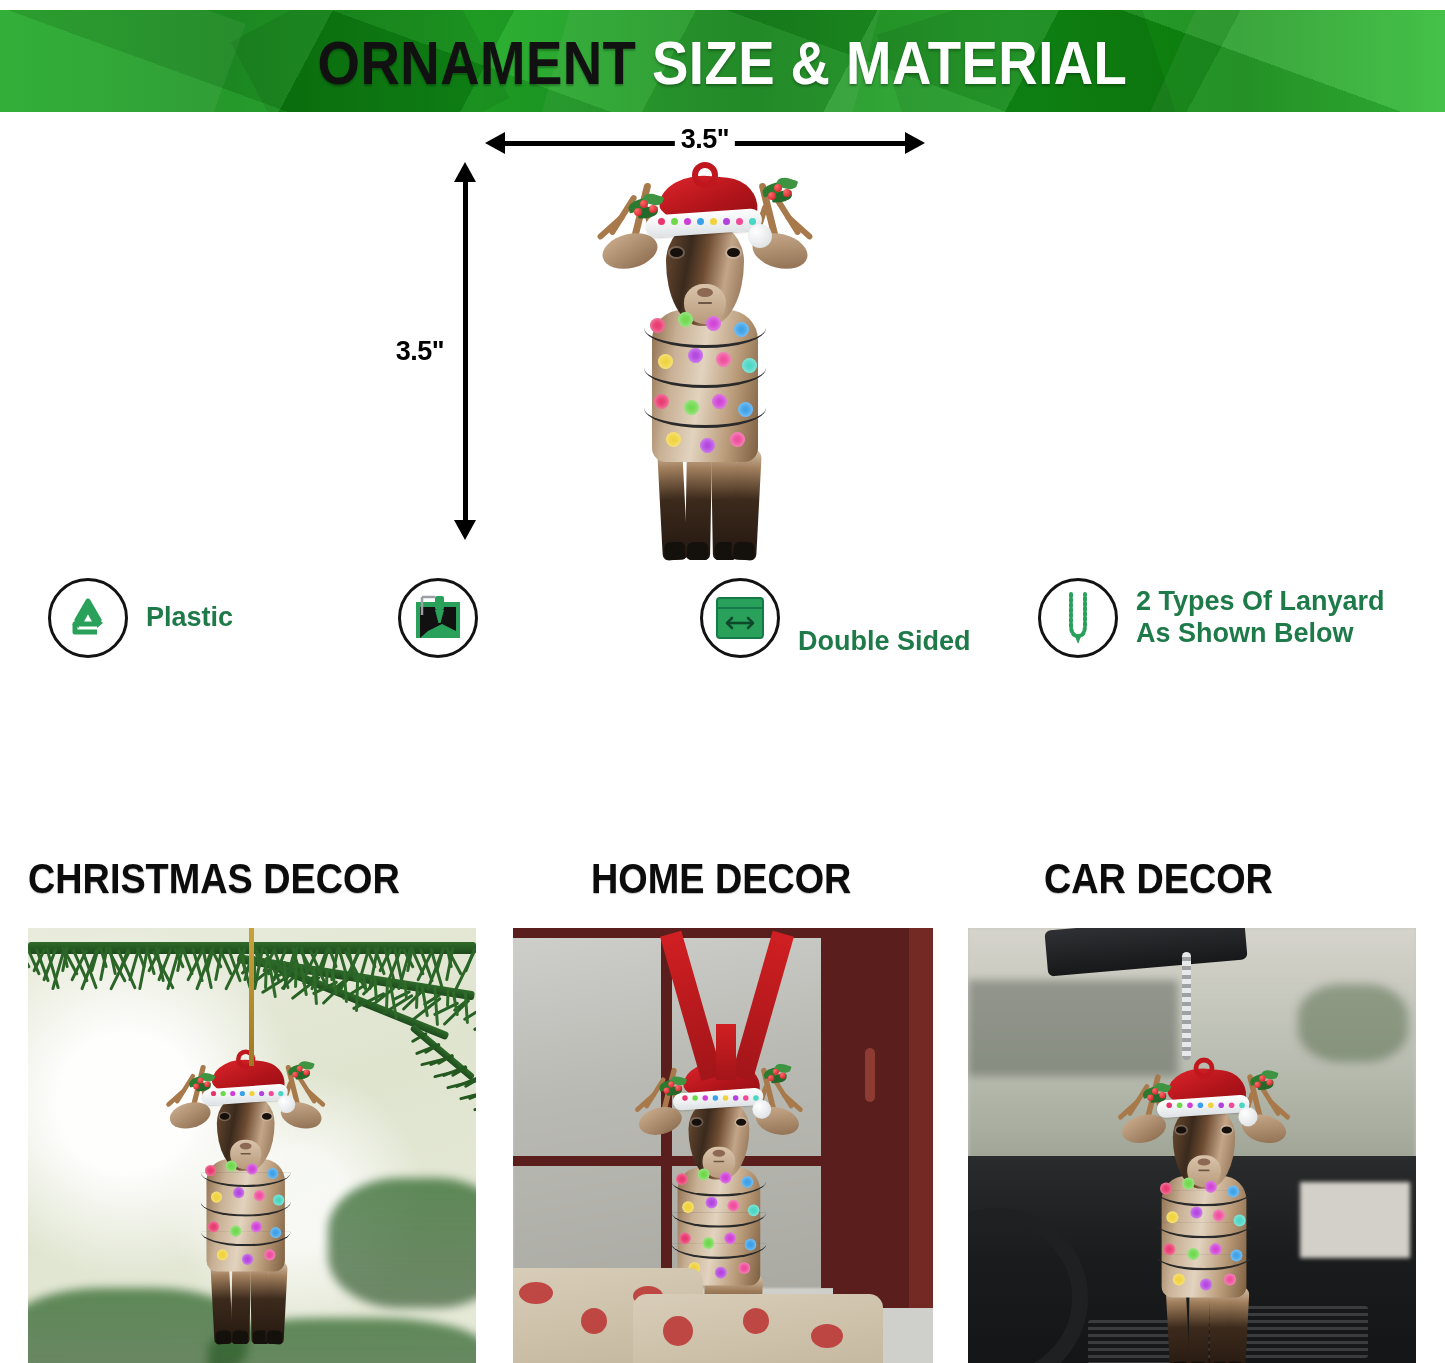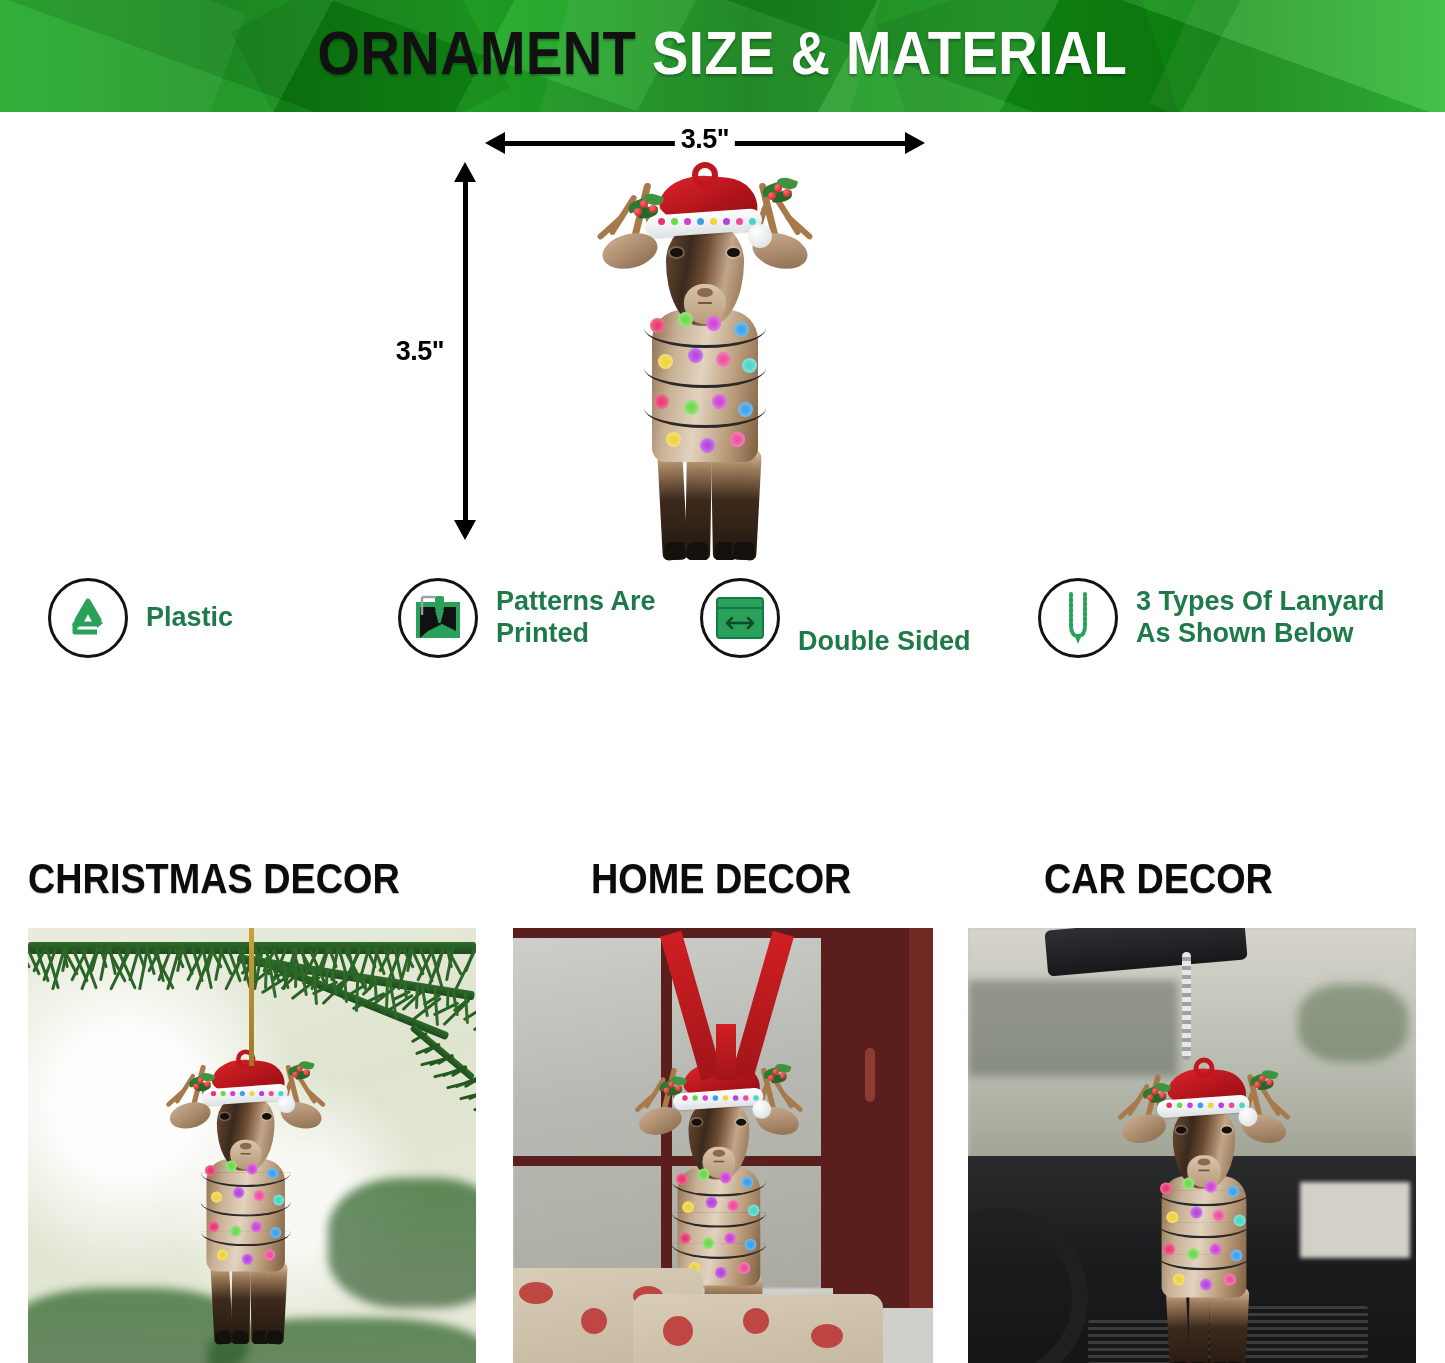--- a/index.html
+++ b/index.html
@@ -34,21 +34,21 @@
     left: 0; right: 0; bottom: 0;
     height: 4px;
     background: #0a6e0c;
   }
   .banner .poly {
     position: absolute;
     background: rgba(255,255,255,0.055);
   }
   .banner .poly.d { background: rgba(0,0,0,0.07); }
 
-  #banner-top { top: 0; height: 128px; }
+  #banner-top { top: 10px; height: 128px; }
   #banner-how { top: 693px; height: 73px; }
 
   .banner-title {
     position: relative;
     z-index: 3;
     width: 100%;
     text-align: center;
     font-weight: 700;
     letter-spacing: 0.5px;
     white-space: nowrap;
@@ -710,22 +710,20 @@
             <rect x="4" y="9" width="4" height="36" fill="#2aa15a"></rect>
             <rect x="44" y="9" width="4" height="36" fill="#2aa15a"></rect>
             <path d="M8 45 L44 45 L44 38 L30 31 L16 38 Z" fill="#2aa15a"></path>
             <rect x="23" y="3" width="9" height="14" rx="2" fill="#2aa15a"></rect>
             <path d="M23 17 L32 17 L28.5 30 L26.5 30 Z" fill="#2aa15a"></path>
             <path d="M10 4 L23 4" stroke="#9aa0a6" stroke-width="2.5" fill="none"></path>
             <path d="M10 4 L10 22" stroke="#9aa0a6" stroke-width="2.5" fill="none"></path>
           </svg>
         </span>
       </span>
-      <span class="flabel">Patterns Are
-Printed</span>
     </div>
 
     <div class="feature" id="feature-2">
       <span class="fcircle">
         <span class="ico-double">
           <svg width="52" height="46" viewBox="0 0 52 46">
             <rect x="3" y="3" width="46" height="40" rx="3" fill="#2aa15a" stroke="#16794a" stroke-width="2"></rect>
             <path d="M3 13 L49 13" stroke="#16794a" stroke-width="2"></path>
             <path d="M14 28 L38 28" stroke="#0d4a2c" stroke-width="2.6"></path>
             <path d="M18 23 L13 28 L18 33" stroke="#0d4a2c" stroke-width="2.6" fill="none" stroke-linecap="round" stroke-linejoin="round"></path>
@@ -738,21 +736,21 @@
 
     <div class="feature" id="feature-3">
       <span class="fcircle">
         <span class="ico-lanyard">
           <svg width="46" height="54" viewBox="0 0 46 54">
             <path d="M16 3 L16 34 Q16 45 23 45 Q30 45 30 34 L30 3" fill="none" stroke="#2aa15a" stroke-width="4" stroke-dasharray="2.5 2.5" stroke-linecap="round"></path>
             <path d="M19 43 L27 43 L23 53 Z" fill="#2aa15a"></path>
           </svg>
         </span>
       </span>
-      <span class="flabel">3 Types Of Lanyard
+      <span class="flabel">2 Types Of Lanyard
 As Shown Below</span>
     </div>
   </div>
 
 
   <div id="gallery">
 
     <div class="gcol" id="gcol-0">
       <div class="gtitle">CHRISTMAS DECOR</div>
       <div class="photo">

